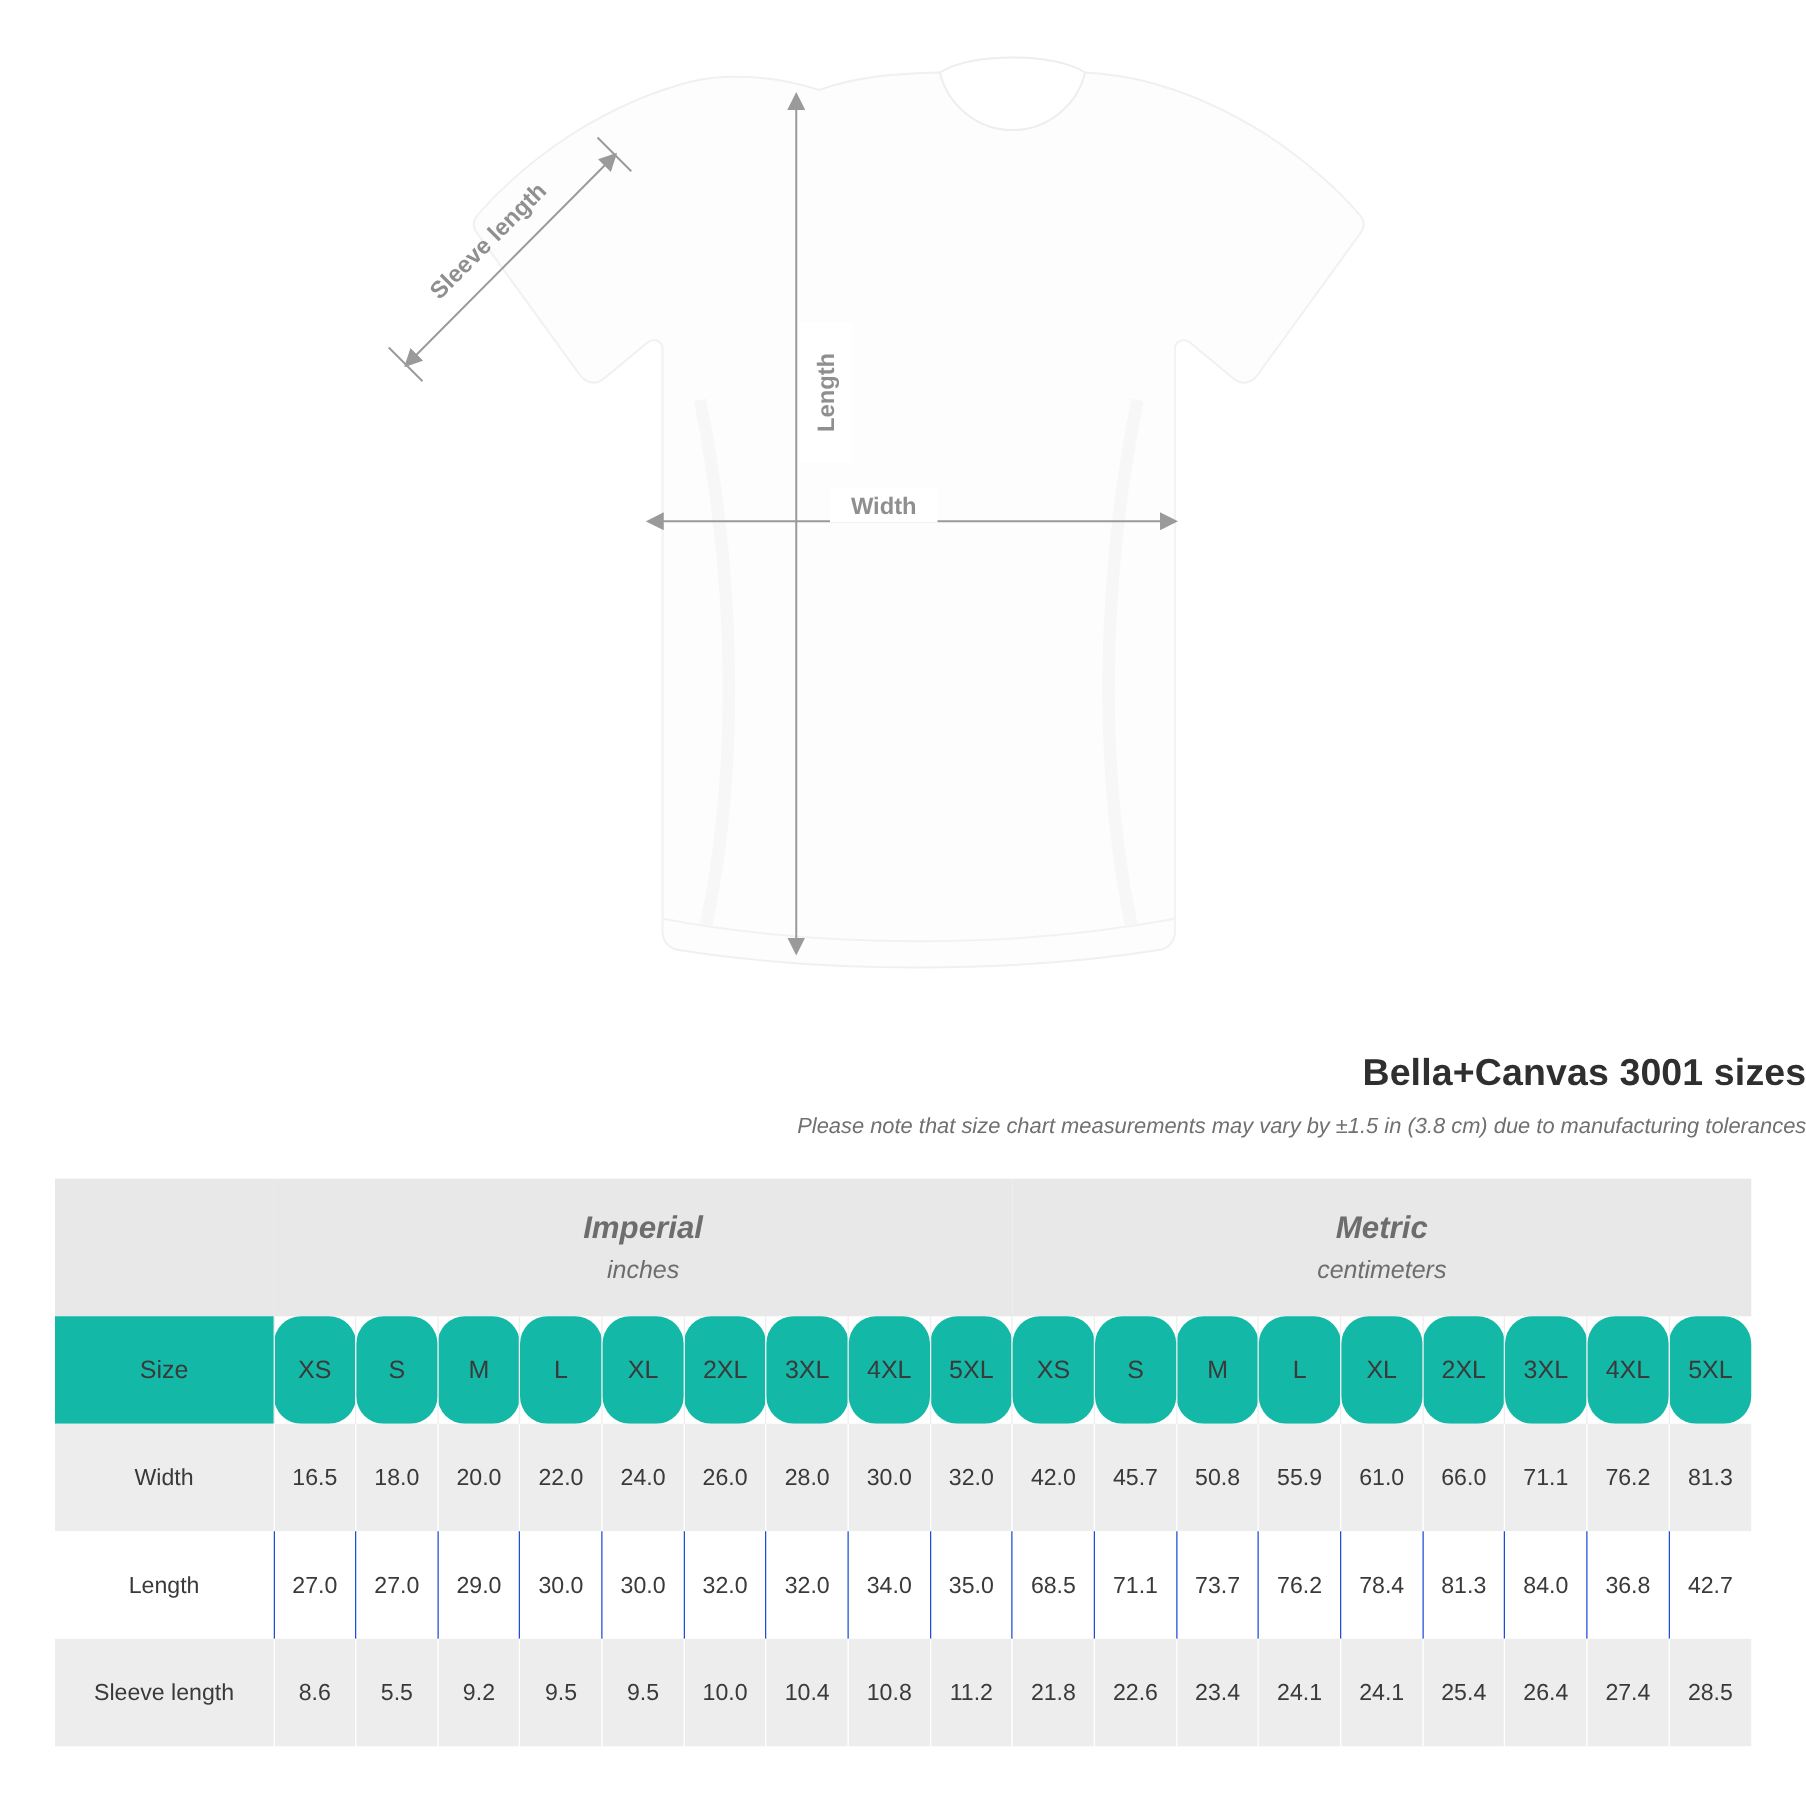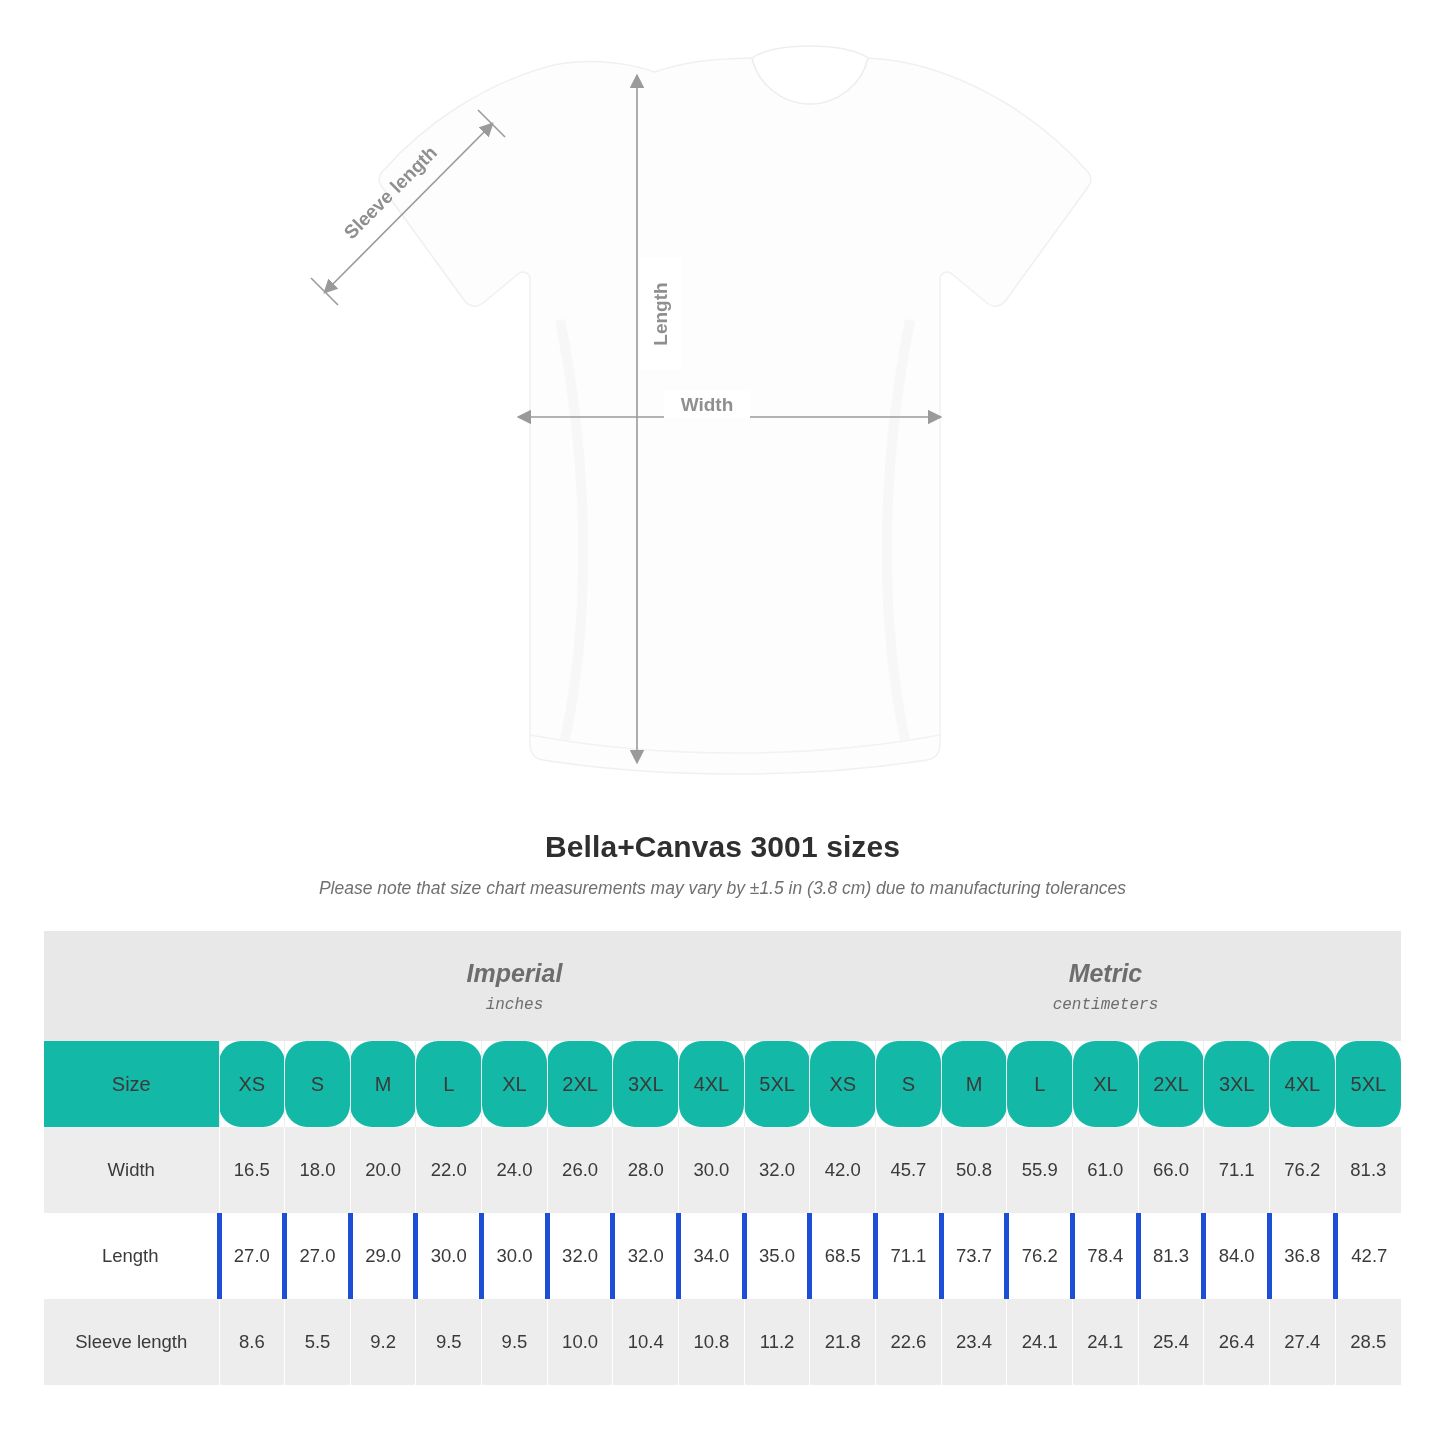--- a/index.html
+++ b/index.html
@@ -25,22 +25,22 @@
     position: relative;
     width: 1445px;
     height: 830px;
   }
   .illustration svg {
     display: block;
   }
 
   
   .title-block {
-    text-align: center;
-    margin-top: 0;
+    text-align: right;
+    margin-top: 12px;
   }
   .chart-title {
     font-size: 30px;
     font-weight: bold;
     color: #2f2f2f;
     letter-spacing: 0.1px;
   }
   .chart-note {
     font-size: 17.5px;
     font-style: italic;
@@ -68,25 +68,24 @@
     height: 110px;
     padding: 0;
   }
   .unit-name {
     font-size: 25px;
     font-style: italic;
     font-weight: bold;
     color: #6d6d6d;
   }
   .unit-sub {
-    font-size: 16px;
+    font-size: 20px;
     font-style: italic;
     color: #6d6d6d;
     margin-top: 8px;
-    font-family: Liberation Mono, monospace;
   }
   .row-head {
     font-size: 17.5px;
     font-weight: bold;
     color: #3a3a3a;
   }
   .size-row td {
     height: 84px;
     font-size: 20px;
     color: #3a3a3a;
@@ -104,21 +103,21 @@
   .data-row.plain td {
     background: #ffffff;
   }
   .col-label {
     width: 175px;
   }
   .cell {
     border-left: 1px solid #ffffff;
   }
   .data-row.plain .cell {
-    border-left: 5px solid #1d4ed8;
+    border-left: 1px solid #1d4ed8;
     text-align: center;
   }
   .size-row .cell {
     border-left: 1px solid #ededed;
     border-radius: 22px;
   }
 </style>
 </head>
 <body>
 

